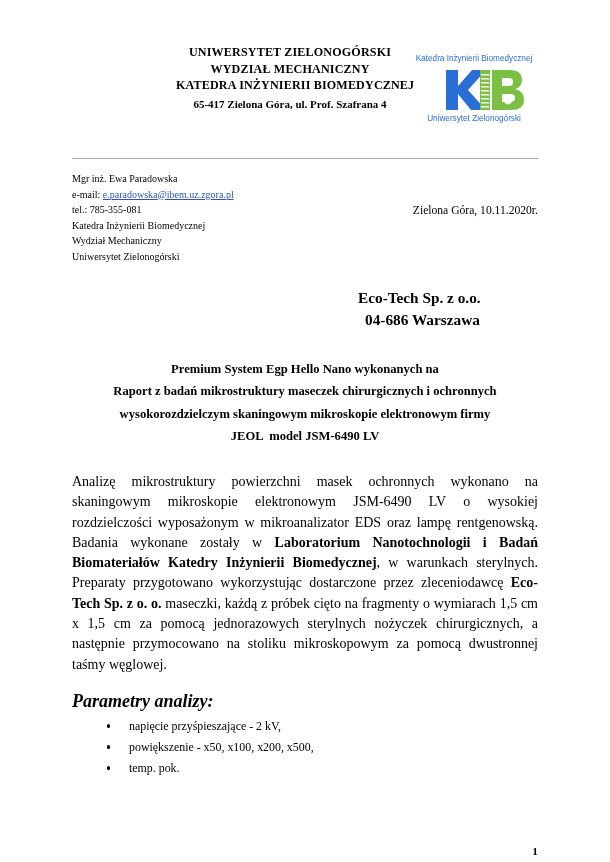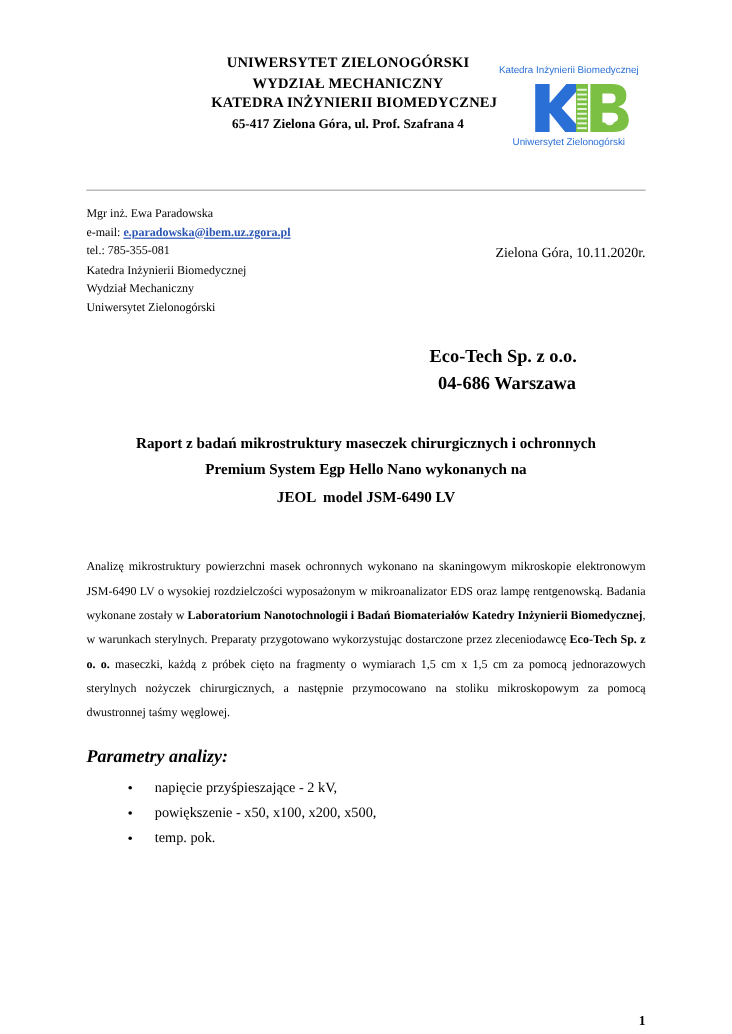--- a/index.html
+++ b/index.html
@@ -86,21 +86,20 @@
     position: relative;
   }
   .sender-block {
     font-size: 10px;
     line-height: 15.6px;
   }
   .sender-block .line { white-space: nowrap; }
   .email-link {
     color: #2a55b4;
     text-decoration: underline;
-    font-weight: bold;
   }
   .date-stamp {
     position: absolute;
     right: 0;
     top: 0;
     font-size: 11.6px;
     line-height: 15.6px;
     white-space: nowrap;
     margin-top: 32px;
   }
@@ -121,33 +120,33 @@
     margin-top: 26px;
     text-align: center;
     font-weight: bold;
     font-size: 12.6px;
     line-height: 22.6px;
   }
   .report-title .t-line { white-space: pre; }
 
   
   .body-par {
-    margin-top: 38px;
+    margin-top: 24px;
     text-align: justify;
     text-justify: inter-word;
-    font-size: 10px;
+    font-size: 14px;
     line-height: 20.3px;
     text-indent: 0;
   }
 
   .params-label {
     margin-top: 17px;
     font-style: italic;
     font-weight: bold;
-    font-size: 15px;
+    font-size: 18px;
     line-height: 18px;
   }
 
   ul.params-list {
     margin: 6px 0 0 0;
     padding-left: 34px;
     list-style: none;
   }
   ul.params-list li {
     position: relative;
@@ -235,22 +234,23 @@
     </div>
     <div class="date-stamp">Zielona Góra, 10.11.2020r.</div>
   </div>
 
   <div class="recipient">
     <div class="r-line">Eco-Tech Sp. z o.o.</div>
     <div class="r-line r-indent">04-686 Warszawa</div>
   </div>
 
   <div class="report-title">
+    <div class="t-line">Premium System Egp Hello Nano wykonanych na</div>
     <div class="t-line">Raport z badań mikrostruktury maseczek chirurgicznych i ochronnych</div>
-    <div class="t-line">Premium System Egp Hello Nano wykonanych na</div>
+    <div class="t-line">wysokorozdzielczym skaningowym mikroskopie elektronowym firmy</div>
     <div class="t-line">JEOL  model JSM-6490 LV</div>
   </div>
 
   <p class="body-par"><span>Analizę mikrostruktury powierzchni masek ochronnych wykonano na skaningowym mikroskopie elektronowym JSM-6490 LV o wysokiej rozdzielczości wyposażonym w mikroanalizator EDS oraz lampę rentgenowską. Badania wykonane zostały w </span><b>Laboratorium Nanotochnologii i Badań Biomateriałów Katedry Inżynierii Biomedycznej</b><span>, w warunkach sterylnych. Preparaty przygotowano wykorzystując dostarczone przez zleceniodawcę </span><b>Eco-Tech Sp. z o. o.</b><span> maseczki, każdą z próbek cięto na fragmenty o wymiarach 1,5 cm x 1,5 cm za pomocą jednorazowych sterylnych nożyczek chirurgicznych, a następnie przymocowano na stoliku mikroskopowym za pomocą dwustronnej taśmy węglowej.</span></p>
 
   <div class="params-label">Parametry analizy:</div>
 
   <ul class="params-list">
     <li>napięcie przyśpieszające - 2 kV,</li>
     <li>powiększenie - x50, x100, x200, x500,</li>

